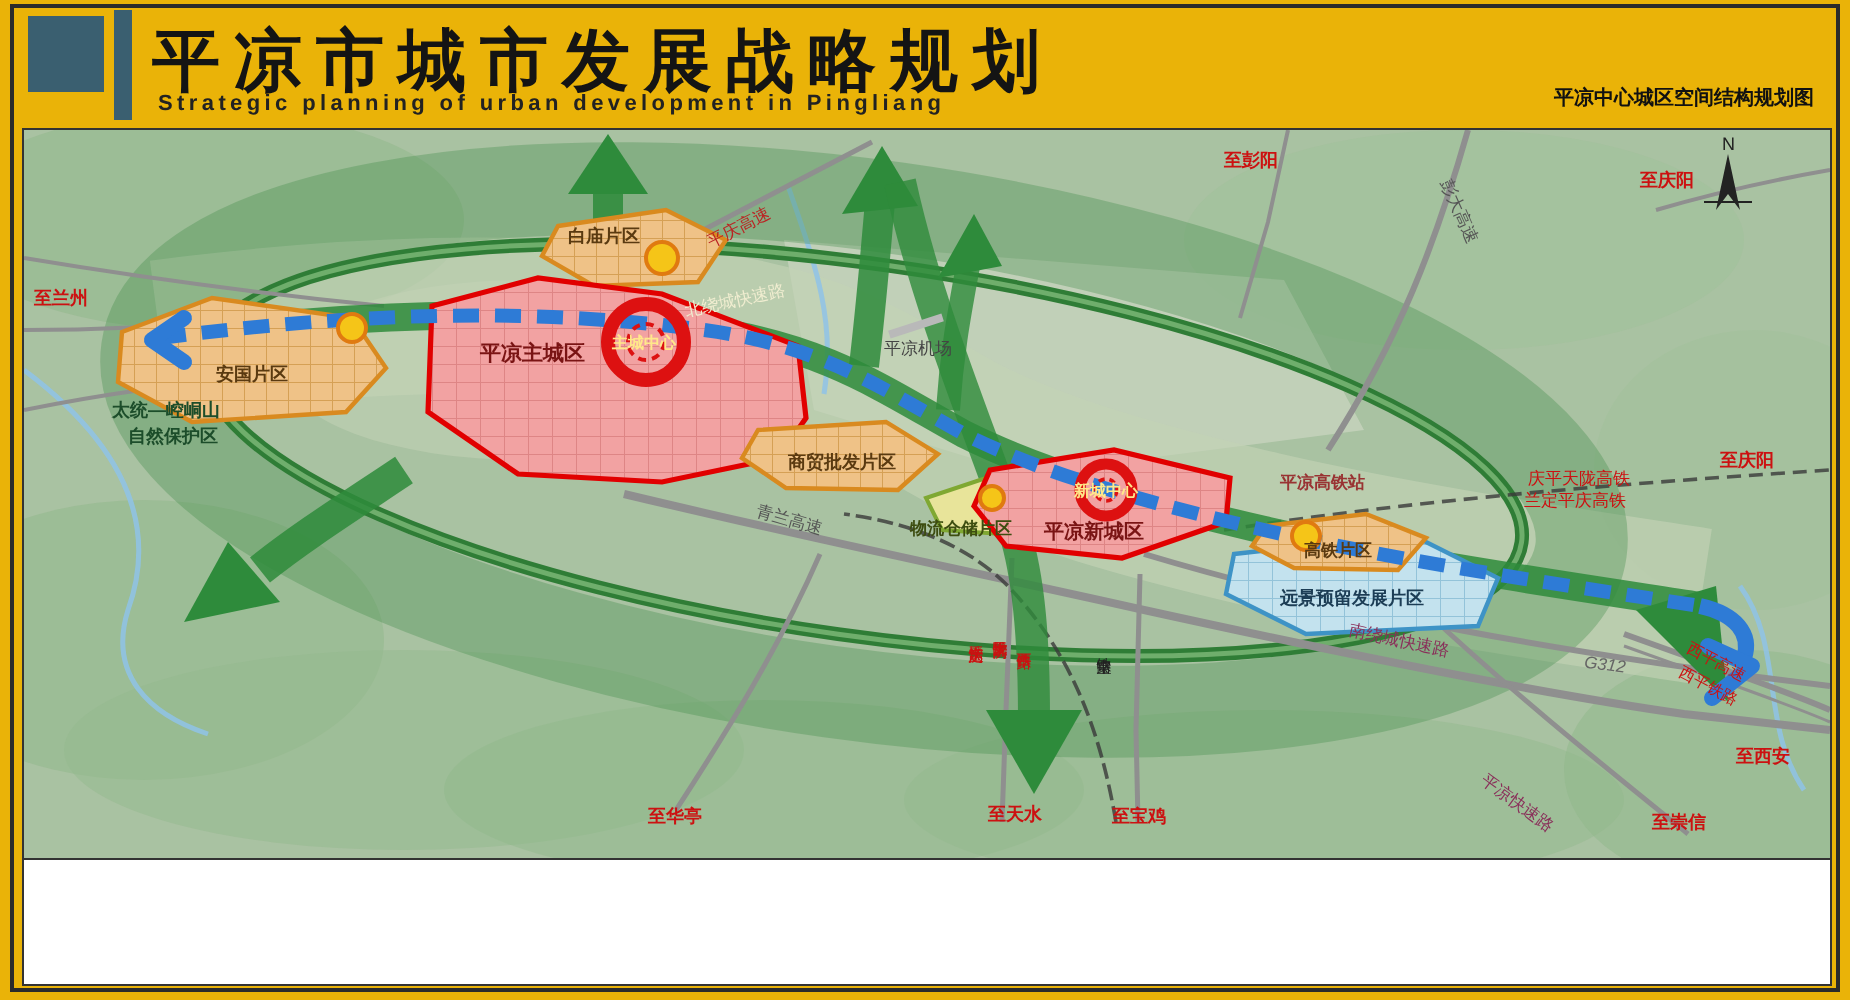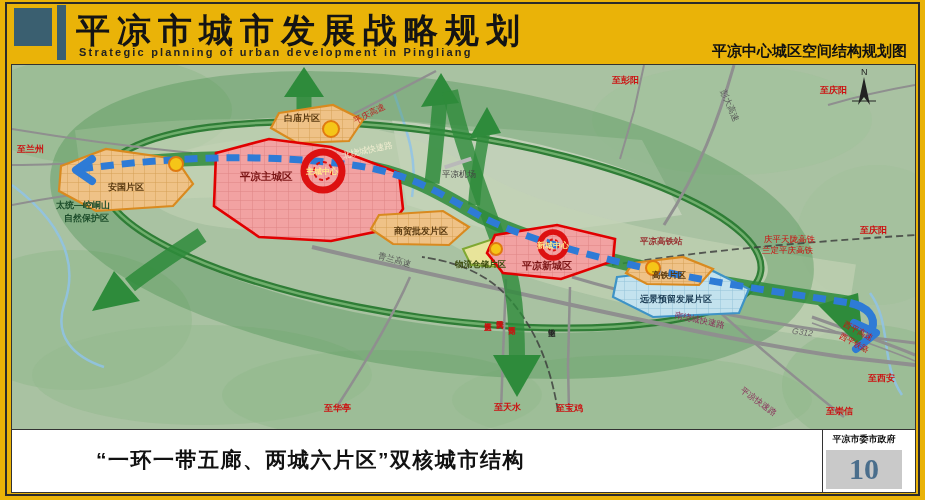--- a/index.html
+++ b/index.html
@@ -6,21 +6,21 @@
   .page{position:relative;width:925px;height:500px;background:#eab308;overflow:hidden;
         font-family:"Liberation Sans",sans-serif;}
   .frame{position:absolute;left:5px;top:2px;right:5px;bottom:4px;border:2px solid #2b2b2b;}
   
   .hdr-square{position:absolute;left:14px;top:8px;width:38px;height:38px;background:#3a5f70;}
   .hdr-bar{position:absolute;left:57px;top:5px;width:9px;height:55px;background:#3a5f70;}
   .hdr-title{position:absolute;left:76px;top:8px;font-family:"Liberation Serif",serif;
              font-size:34px;font-weight:bold;color:#141414;letter-spacing:7px;white-space:nowrap;}
   .hdr-sub{position:absolute;left:79px;top:46px;font-size:11px;font-weight:bold;color:#222;
            letter-spacing:2.2px;white-space:nowrap;}
-  .hdr-right{position:absolute;right:18px;top:42px;font-size:15px;font-weight:bold;color:#111;
+  .hdr-right{position:absolute;right:18px;top:42px;font-size:10px;font-weight:bold;color:#111;
              white-space:nowrap;}
   
   .map{position:absolute;left:11px;top:64px;width:903px;height:364px;border:1.5px solid #333;
        background:#a9c2a2;overflow:hidden;}
   
   .strip{position:absolute;left:11px;top:429.5px;width:903px;height:62px;border:1.5px solid #333;
          border-top:none;background:#fff;}
   .caption{position:absolute;left:84px;top:16px;font-size:21px;font-weight:bold;color:#111;
            letter-spacing:1.5px;white-space:nowrap;}
   .agency-cell{position:absolute;right:10px;top:0;width:82px;height:100%;
@@ -205,21 +205,14 @@
       <text x="544" y="346" fill="#cc1111" font-weight="bold">至宝鸡</text>
       <text x="600" y="18" fill="#cc1111" font-weight="bold">至彭阳</text>
       <text x="698" y="30" fill="#555" font-size="8.5" transform="rotate(66 706 36)">彭大高速</text>
       <text x="808" y="28" fill="#cc1111" font-weight="bold">至庆阳</text>
       <text x="848" y="168" fill="#cc1111" font-weight="bold">至庆阳</text>
     </g>
   </svg>
   </div>
 
   <div class="strip">
-    <div class="caption">“一环一带五廊、两城六片区”双核城市结构</div>
-    <div class="agency-cell">
-      <div class="agency">平凉市委市政府</div>
-      <div class="pagenum-box">
-        <span class="pagenum">10</span>
-      </div>
-    </div>
   </div>
 </div>
 
 </body></html>

